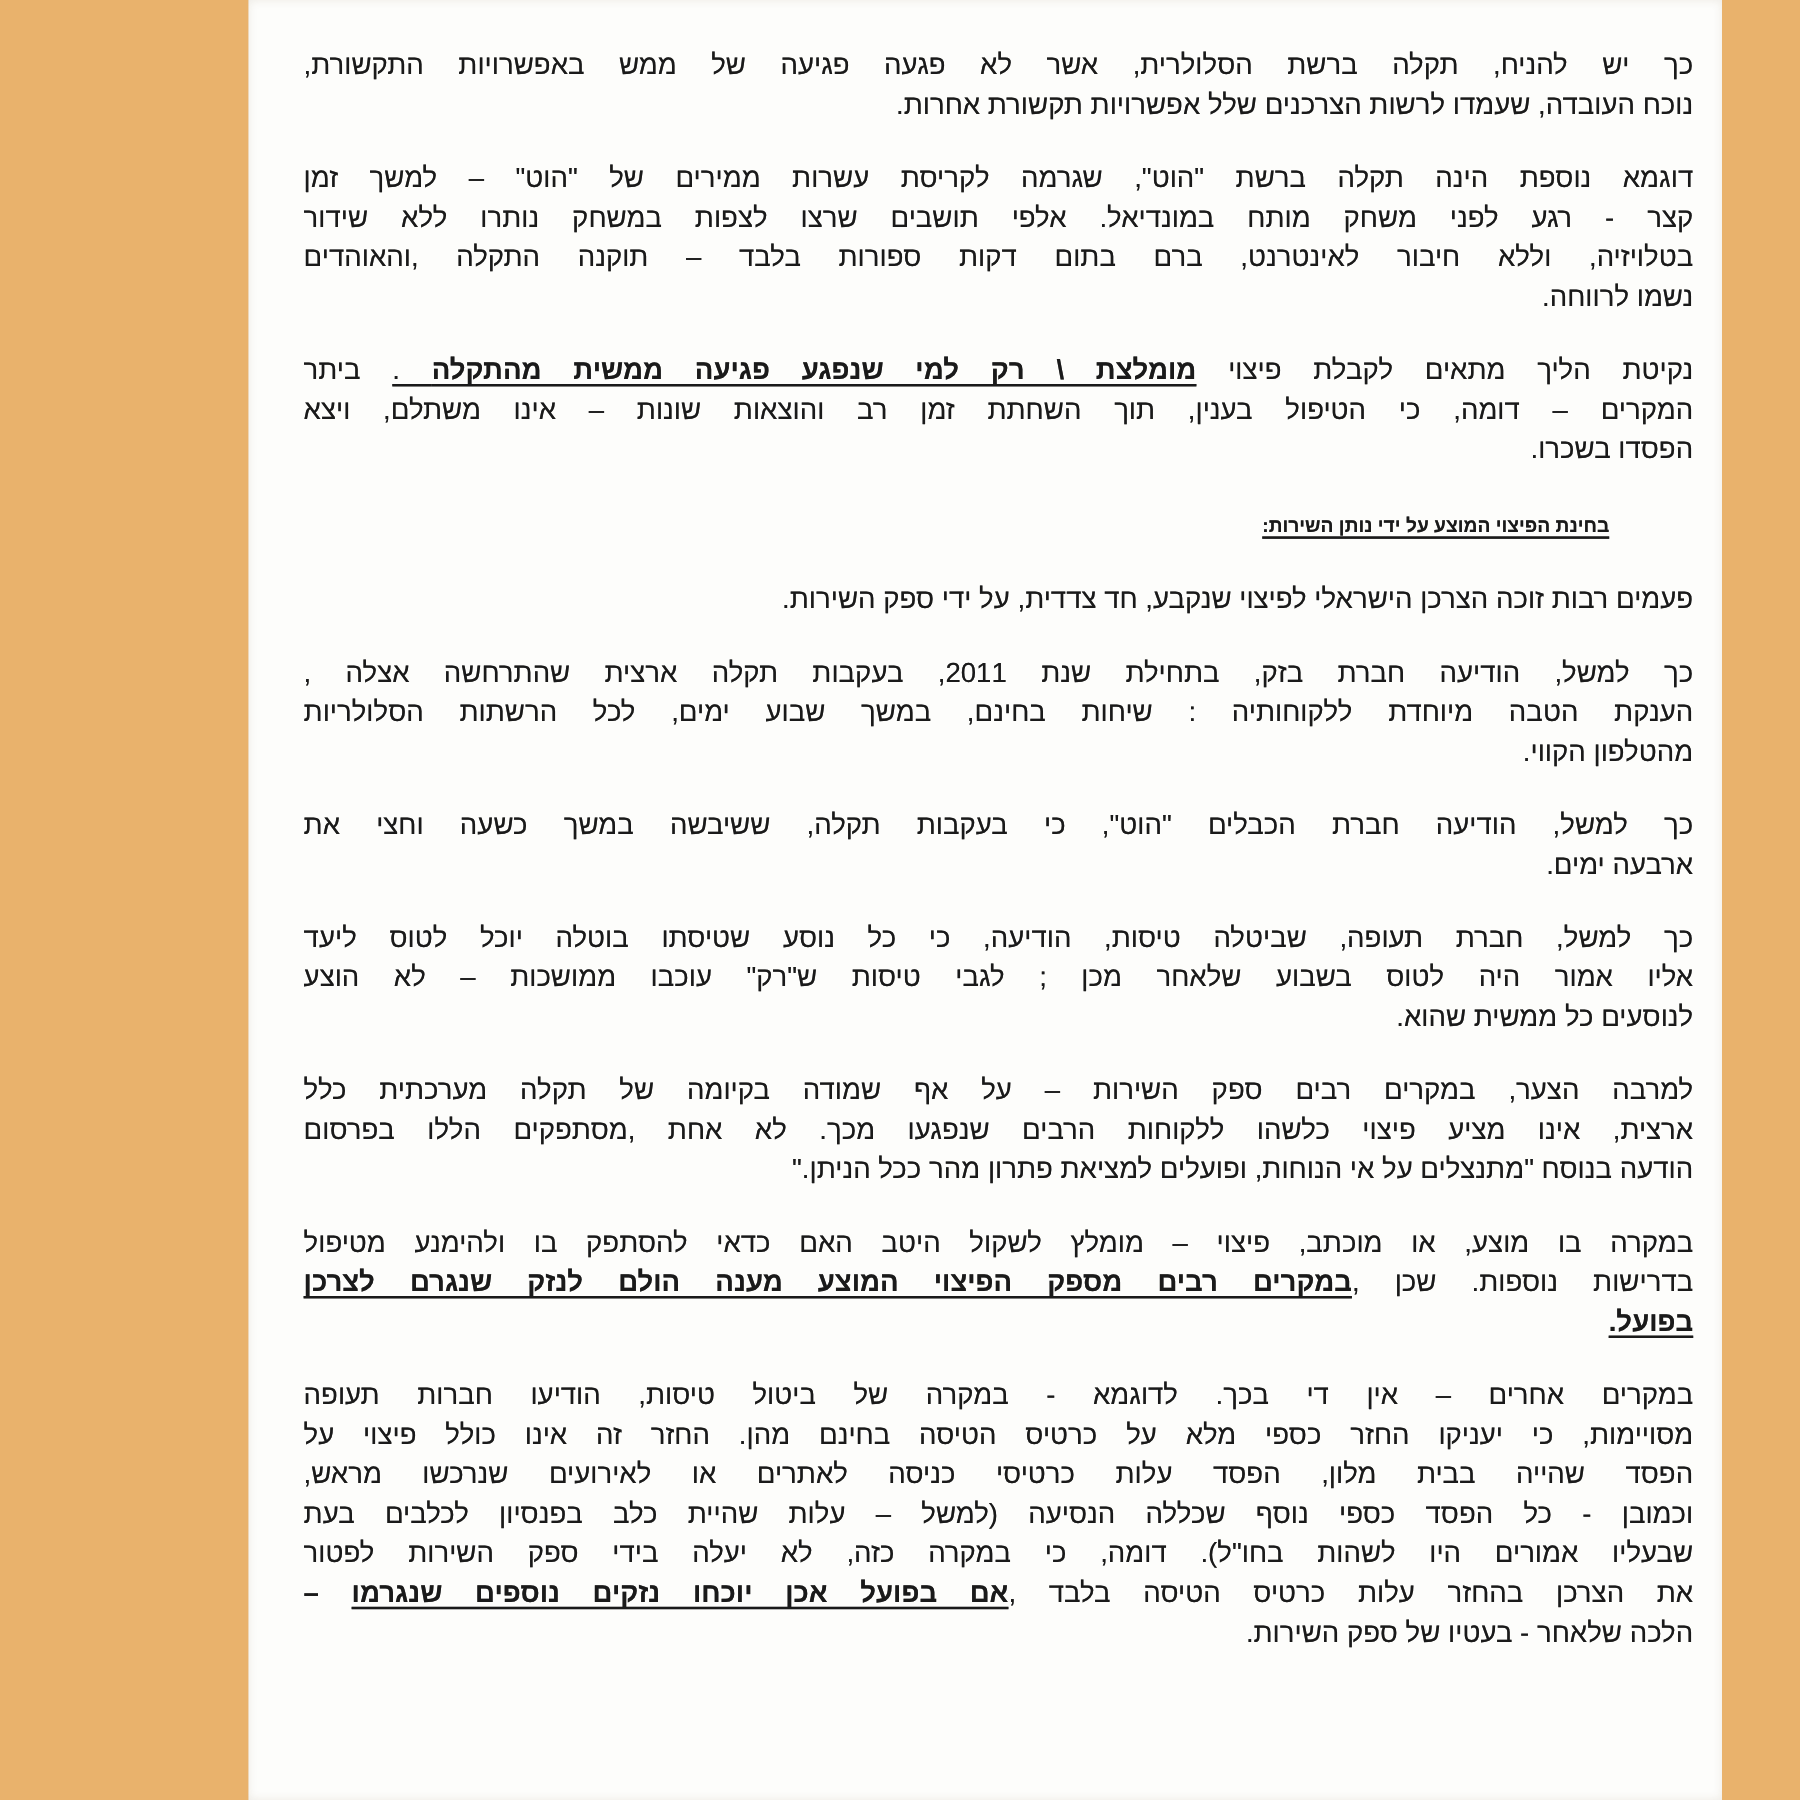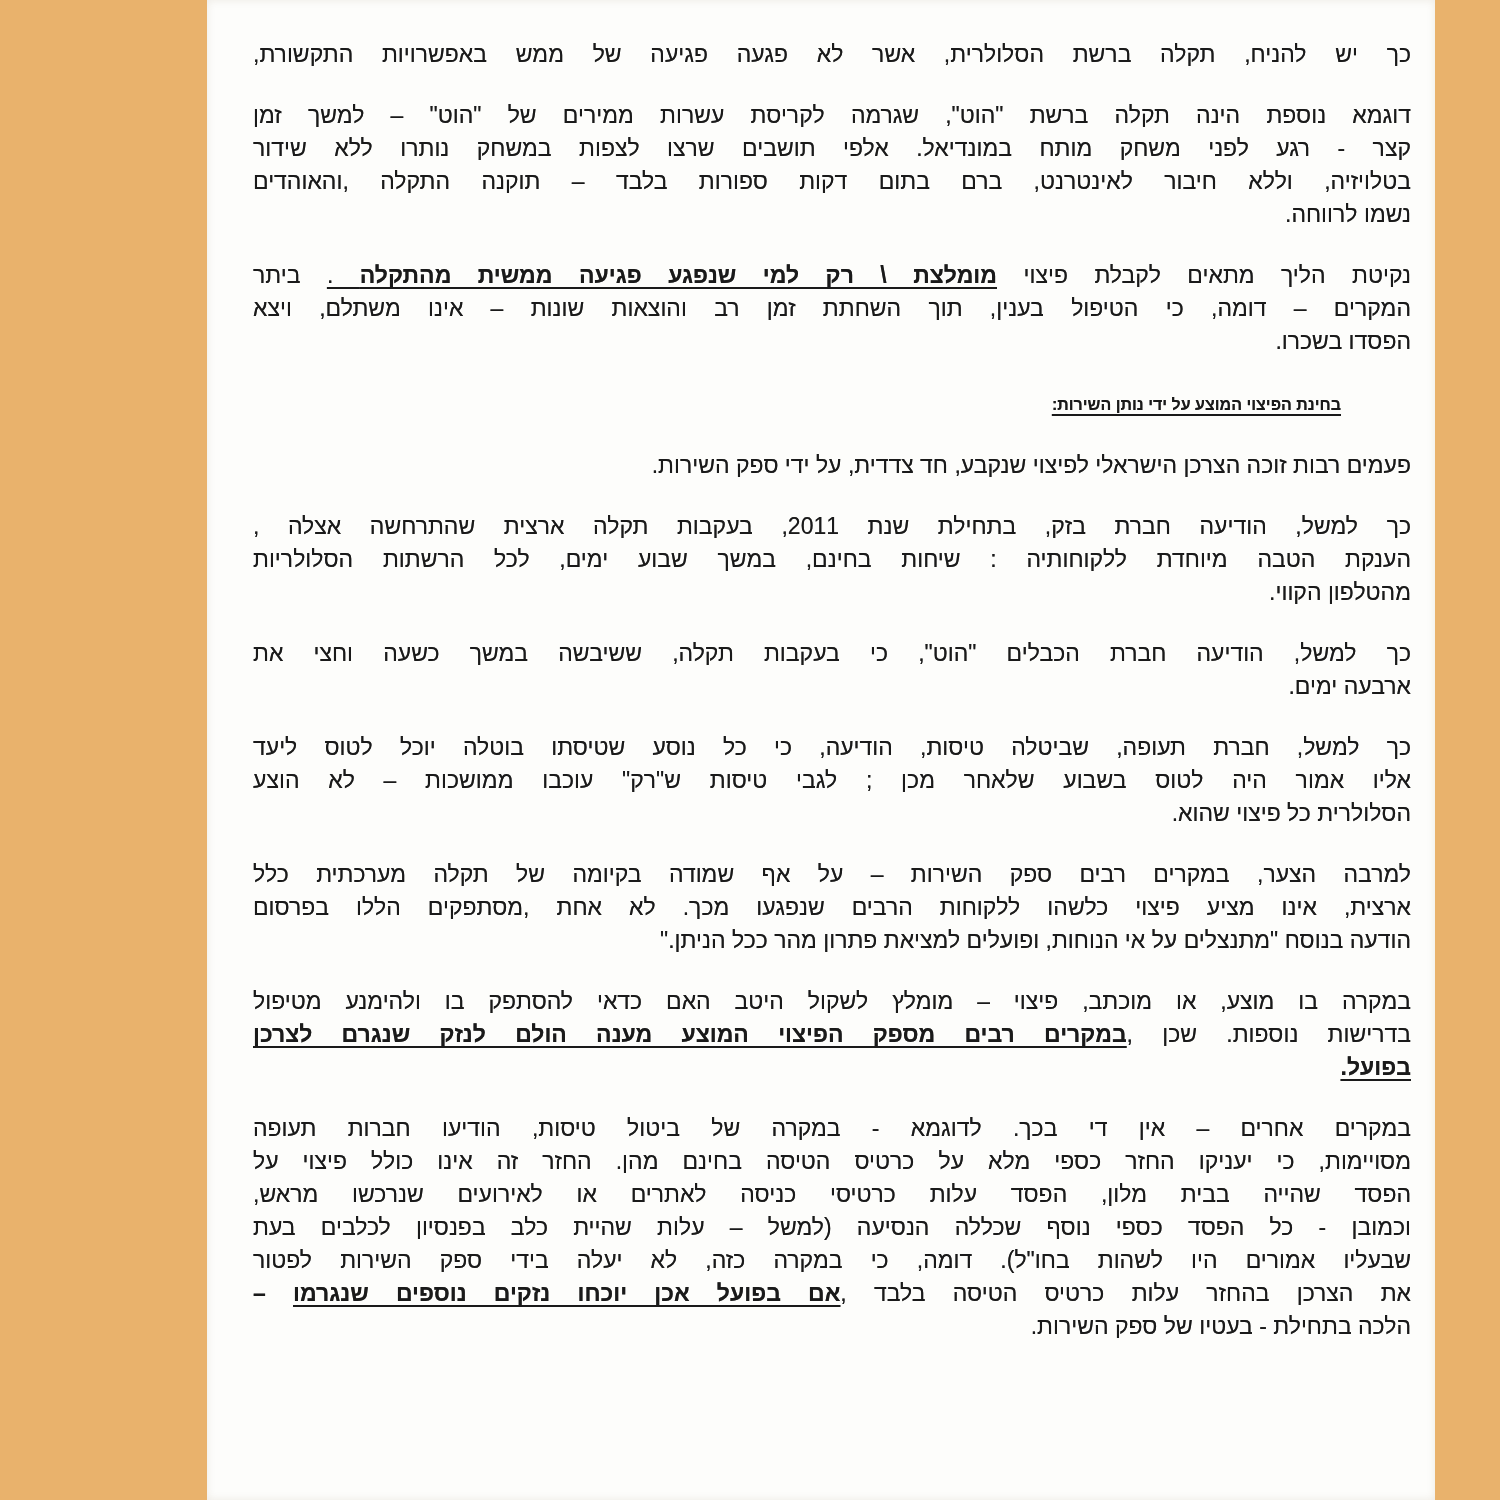--- a/index.html
+++ b/index.html
@@ -54,20 +54,21 @@
   .heading .seg { font-size: 16px; }
 </style>
 </head>
 <body>
 
 <div id="screen" style="background: rgb(233, 178, 108);">
   <div id="paper" style="background: rgb(253, 253, 251);">
     <div id="doc-body" style="color: rgb(26, 26, 26);">
         <div class="para p">
           <div class="line full"><span class="seg">כך יש להניח, תקלה ברשת הסלולרית, אשר לא פגעה פגיעה של ממש באפשרויות התקשורת,</span></div>
+          <div class="line right"><span class="seg">נוכח העובדה, שעמדו לרשות הצרכנים שלל אפשרויות תקשורת אחרות.</span></div>
         </div>
         <div class="para p">
           <div class="line full"><span class="seg">דוגמא נוספת הינה תקלה ברשת "הוט", שגרמה לקריסת עשרות ממירים של "הוט" – למשך זמן</span></div>
           <div class="line full"><span class="seg">קצר - רגע לפני משחק מותח במונדיאל. אלפי תושבים שרצו לצפות במשחק נותרו ללא שידור</span></div>
           <div class="line full"><span class="seg">בטלויזיה, וללא חיבור לאינטרנט, ברם בתום דקות ספורות בלבד – תוקנה התקלה ,והאוהדים</span></div>
           <div class="line right"><span class="seg">נשמו לרווחה.</span></div>
         </div>
         <div class="para p">
           <div class="line full"><span class="seg">נקיטת הליך מתאים לקבלת פיצוי </span><span class="seg b u">מומלצת \ רק למי שנפגע פגיעה ממשית מהתקלה</span><span class="seg u"> .</span><span class="seg"> ביתר</span></div>
           <div class="line full"><span class="seg">המקרים – דומה, כי הטיפול בענין, תוך השחתת זמן רב והוצאות שונות – אינו משתלם, ויצא</span></div>
@@ -84,36 +85,36 @@
           <div class="line full"><span class="seg">הענקת הטבה מיוחדת ללקוחותיה : שיחות בחינם, במשך שבוע ימים, לכל הרשתות הסלולריות</span></div>
           <div class="line right"><span class="seg">מהטלפון הקווי.</span></div>
         </div>
         <div class="para p">
           <div class="line full"><span class="seg">כך למשל, הודיעה חברת הכבלים "הוט", כי בעקבות תקלה, ששיבשה במשך כשעה וחצי את</span></div>
           <div class="line right"><span class="seg">ארבעה ימים.</span></div>
         </div>
         <div class="para p">
           <div class="line full"><span class="seg">כך למשל, חברת תעופה, שביטלה טיסות, הודיעה, כי כל נוסע שטיסתו בוטלה יוכל לטוס ליעד</span></div>
           <div class="line full"><span class="seg">אליו אמור היה לטוס בשבוע שלאחר מכן ; לגבי טיסות ש"רק" עוכבו ממושכות – לא הוצע</span></div>
-          <div class="line right"><span class="seg">הסלולרית כל פיצוי שהוא.</span></div>
+          <div class="line right"><span class="seg">לנוסעים כל ממשית שהוא.</span></div>
         </div>
         <div class="para p">
           <div class="line full"><span class="seg">למרבה הצער, במקרים רבים ספק השירות – על אף שמודה בקיומה של תקלה מערכתית כלל</span></div>
           <div class="line full"><span class="seg">ארצית, אינו מציע פיצוי כלשהו ללקוחות הרבים שנפגעו מכך. לא אחת ,מסתפקים הללו בפרסום</span></div>
           <div class="line right"><span class="seg">הודעה בנוסח "מתנצלים על אי הנוחות, ופועלים למציאת פתרון מהר ככל הניתן."</span></div>
         </div>
         <div class="para p">
           <div class="line full"><span class="seg">במקרה בו מוצע, או מוכתב, פיצוי – מומלץ לשקול היטב האם כדאי להסתפק בו ולהימנע מטיפול</span></div>
           <div class="line full"><span class="seg">בדרישות נוספות. שכן ,</span><span class="seg b u">במקרים רבים מספק הפיצוי המוצע מענה הולם לנזק שנגרם לצרכן</span></div>
           <div class="line right"><span class="seg b u">בפועל.</span></div>
         </div>
         <div class="para p">
           <div class="line full"><span class="seg">במקרים אחרים – אין די בכך. לדוגמא - במקרה של ביטול טיסות, הודיעו חברות תעופה</span></div>
           <div class="line full"><span class="seg">מסויימות, כי יעניקו החזר כספי מלא על כרטיס הטיסה בחינם מהן. החזר זה אינו כולל פיצוי על</span></div>
           <div class="line full"><span class="seg">הפסד שהייה בבית מלון, הפסד עלות כרטיסי כניסה לאתרים או לאירועים שנרכשו מראש,</span></div>
           <div class="line full"><span class="seg">וכמובן - כל הפסד כספי נוסף שכללה הנסיעה (למשל – עלות שהיית כלב בפנסיון לכלבים בעת</span></div>
           <div class="line full"><span class="seg">שבעליו אמורים היו לשהות בחו"ל). דומה, כי במקרה כזה, לא יעלה בידי ספק השירות לפטור</span></div>
           <div class="line full"><span class="seg">את הצרכן בהחזר עלות כרטיס הטיסה בלבד ,</span><span class="seg b u">אם בפועל אכן יוכחו נזקים נוספים שנגרמו</span><span class="seg b"> –</span></div>
-          <div class="line right"><span class="seg">הלכה בתחילת - בעטיו של ספק השירות.</span></div>
+          <div class="line right"><span class="seg">הלכה שלאחר - בעטיו של ספק השירות.</span></div>
         </div>
       </div>
   </div>
 </div>
 
 </body></html>

